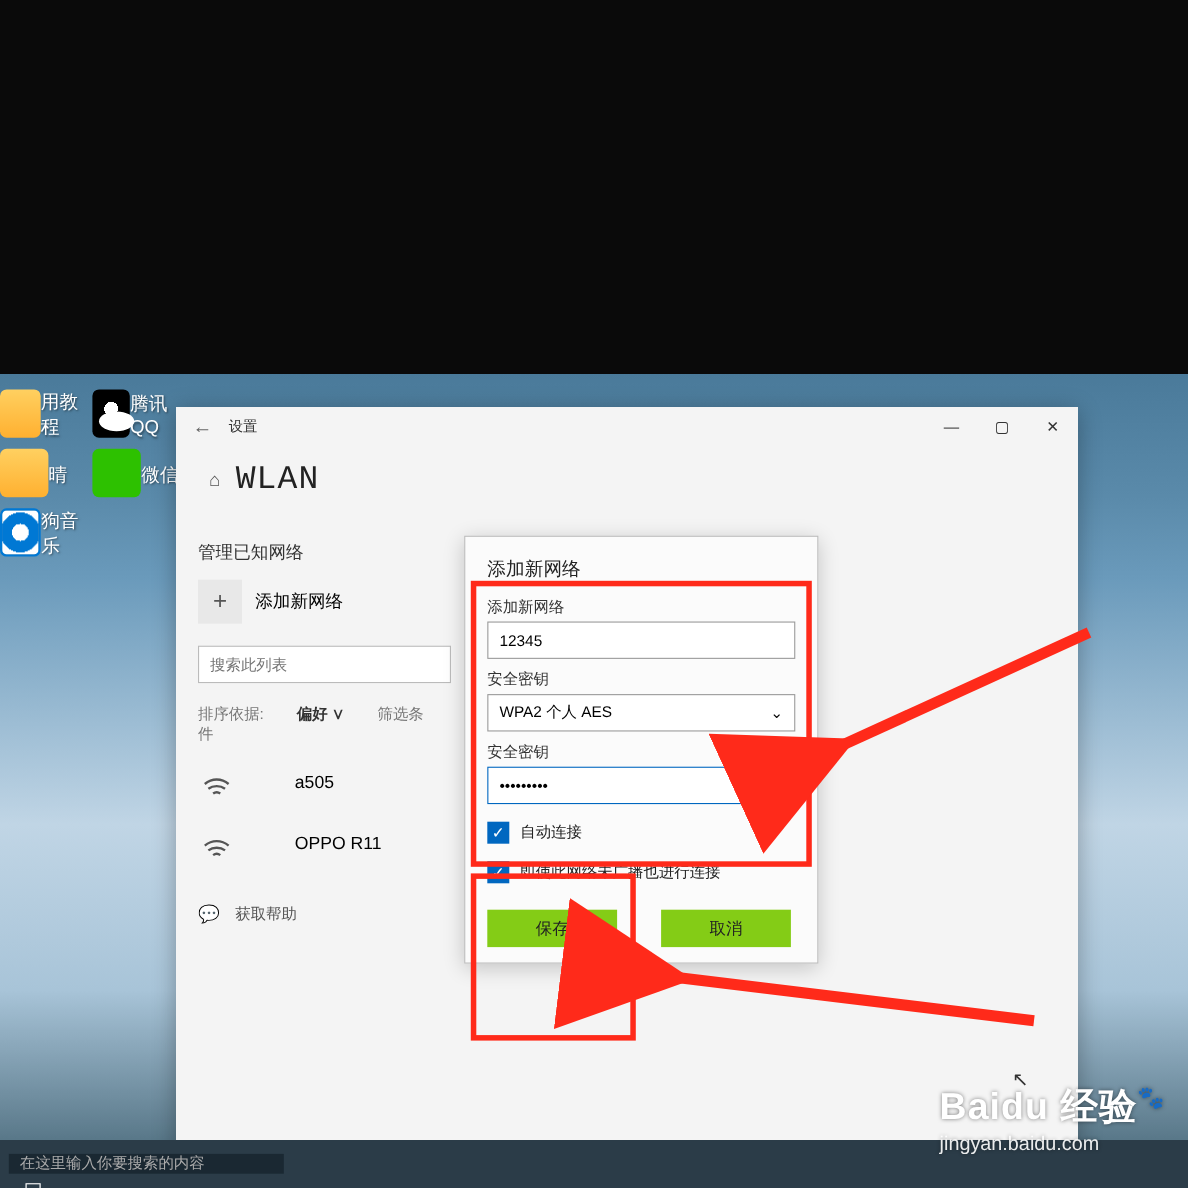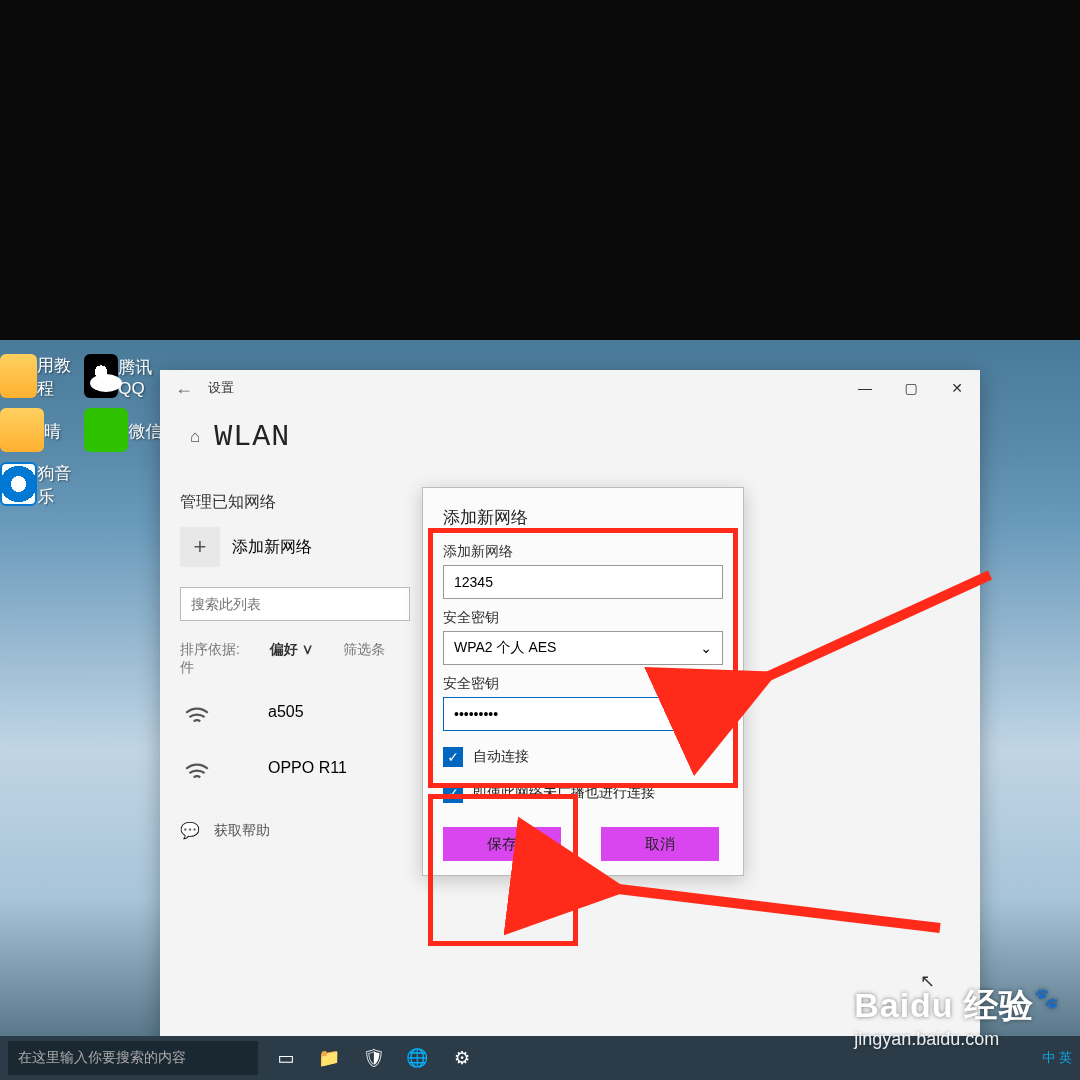--- a/index.html
+++ b/index.html
@@ -45,30 +45,30 @@
 .dialog { position: absolute; top: 117px; left: 262px; width: 322px; background: #fbfbfb; border: 1px solid #bbb; padding: 18px 20px 14px; box-shadow: 0 4px 18px rgba(0,0,0,0.2); }
 .dialog-title { font-size: 17px; color: #222; margin-bottom: 14px; }
 .field-label { font-size: 14px; color: #333; margin-top: 10px; margin-bottom: 4px; }
 .text-input { width: 100%; height: 34px; border: 1px solid #999; padding: 0 10px; font-size: 14px; background: #fff; }
 .select-input { width: 100%; height: 34px; border: 1px solid #999; padding: 0 10px; font-size: 14px; background: #fff; display: flex; align-items: center; justify-content: space-between; cursor: pointer; }
 .password-wrap { position: relative; }
 .eye-icon { position: absolute; right: 8px; top: 7px; font-size: 14px; color: #666; cursor: pointer; }
 .check-row { display: flex; align-items: center; margin-top: 16px; font-size: 14px; color: #222; }
 .checkbox { width: 20px; height: 20px; background: #0067c0; display: flex; align-items: center; justify-content: center; color: #fff; font-size: 14px; margin-right: 10px; cursor: pointer; }
 .btn-row { display: flex; gap: 40px; margin-top: 24px; }
-.dlg-btn { flex: 0 0 118px; height: 34px; background: #d946ef; border: none; font-size: 15px; color: #222; cursor: pointer; }
+.dlg-btn { flex: 0 0 118px; height: 34px; background: #84cc16; border: none; font-size: 15px; color: #222; cursor: pointer; }
 
 .red-box { position: absolute; border: 5px solid #ff2a1a; pointer-events: none; }
 .rb1 { top: 158px; left: 268px; width: 310px; height: 260px; }
 .rb2 { top: 424px; left: 268px; width: 150px; height: 152px; }
 
 .arrow { position: absolute; pointer-events: none; }
 .arrow svg { overflow: visible; }
 
-.taskbar { position: absolute; bottom: 0; left: 0; width: 1080px; height: 44px; background: #2b3c48; display: flex; align-items: center; padding: 0 8px; }
+.taskbar { position: absolute; bottom: 0; left: 0; width: 1080px; height: 44px; background: #2b3c48; display: flex; padding: 13px 8px; flex-direction: column; }
 .tb-search { background: #1a2832; color: #aaa; height: 34px; width: 250px; display: flex; align-items: center; padding: 0 10px; font-size: 14px; margin-right: 6px; }
 .tb-item { width: 44px; height: 44px; display: flex; align-items: center; justify-content: center; color: #fff; font-size: 18px; }
 .tb-tray { margin-left: auto; display: flex; align-items: center; color: #0ea5e9; font-size: 13px; gap: 8px; }
 
 .watermark { position: absolute; bottom: 30px; right: 20px; text-align: left; color: #fff; text-shadow: 0 0 4px rgba(0,0,0,0.5); }
 .wm-logo { font-size: 34px; font-weight: bold; letter-spacing: 1px; }
 .wm-logo .paw { font-size: 20px; vertical-align: super; }
 .wm-url { font-size: 18px; opacity: 0.9; }
 
 .cursor-ptr { position: absolute; top: 970px; left: 920px; font-size: 18px; color: #333; }

